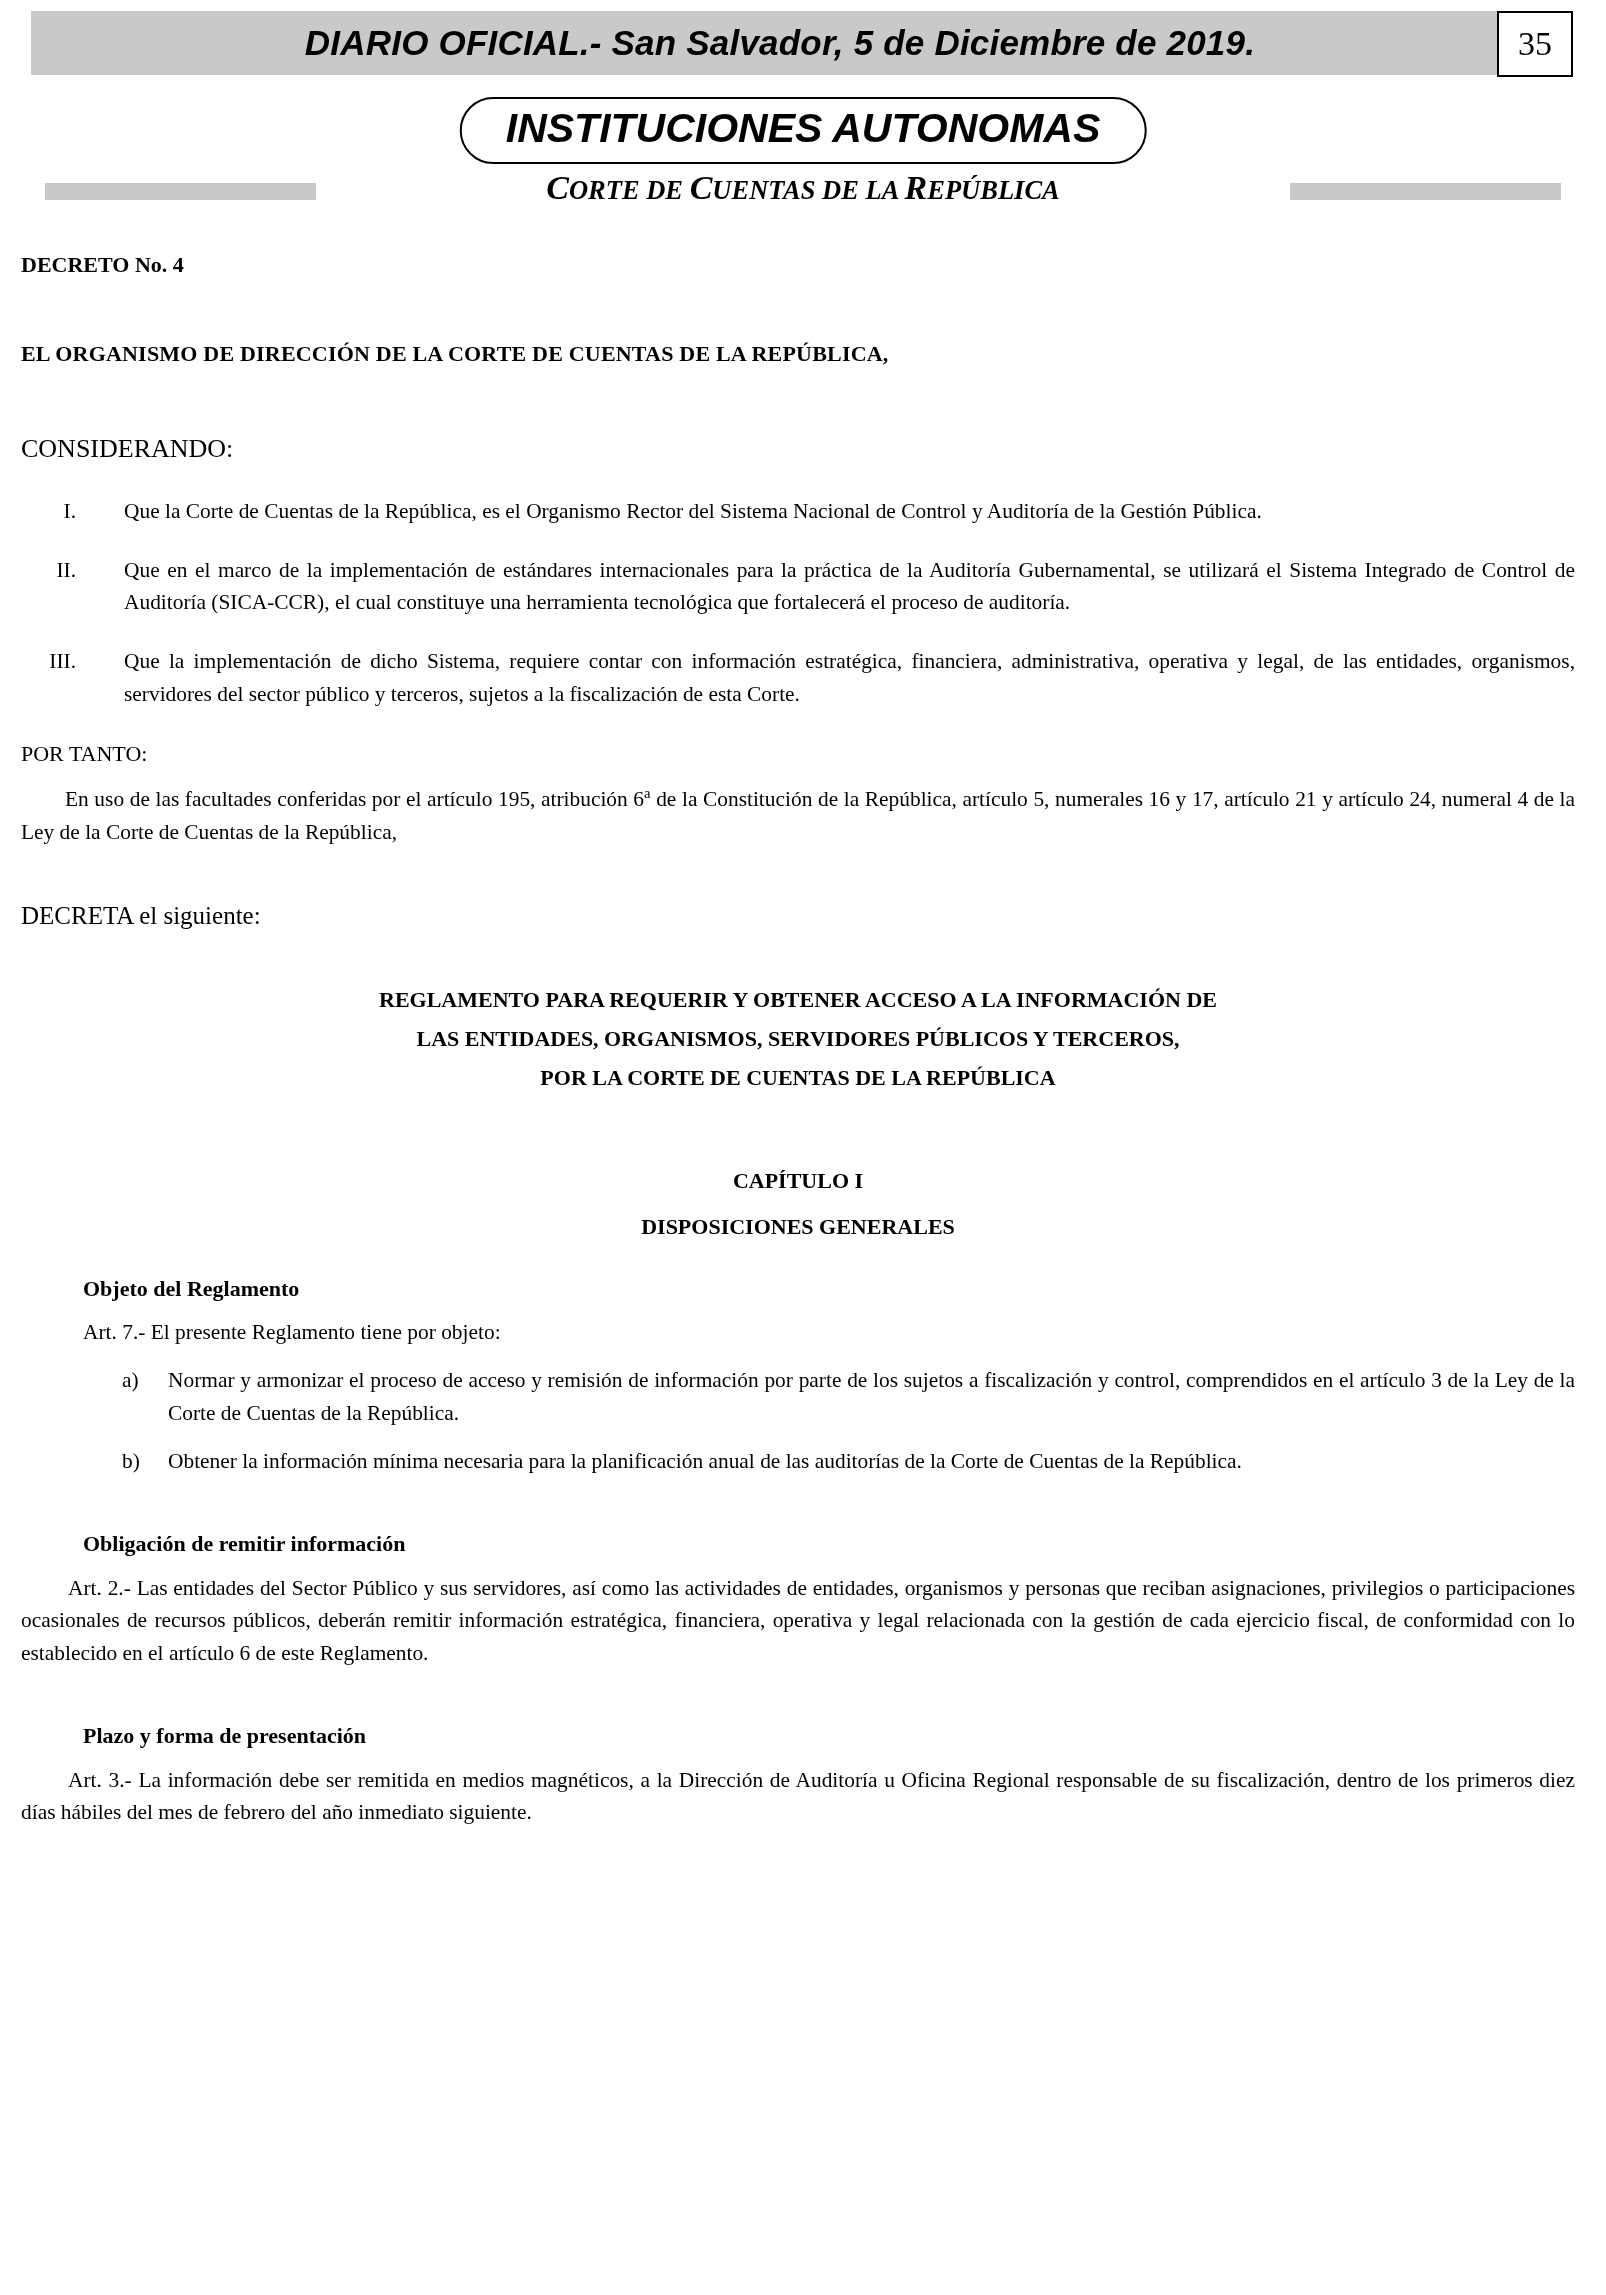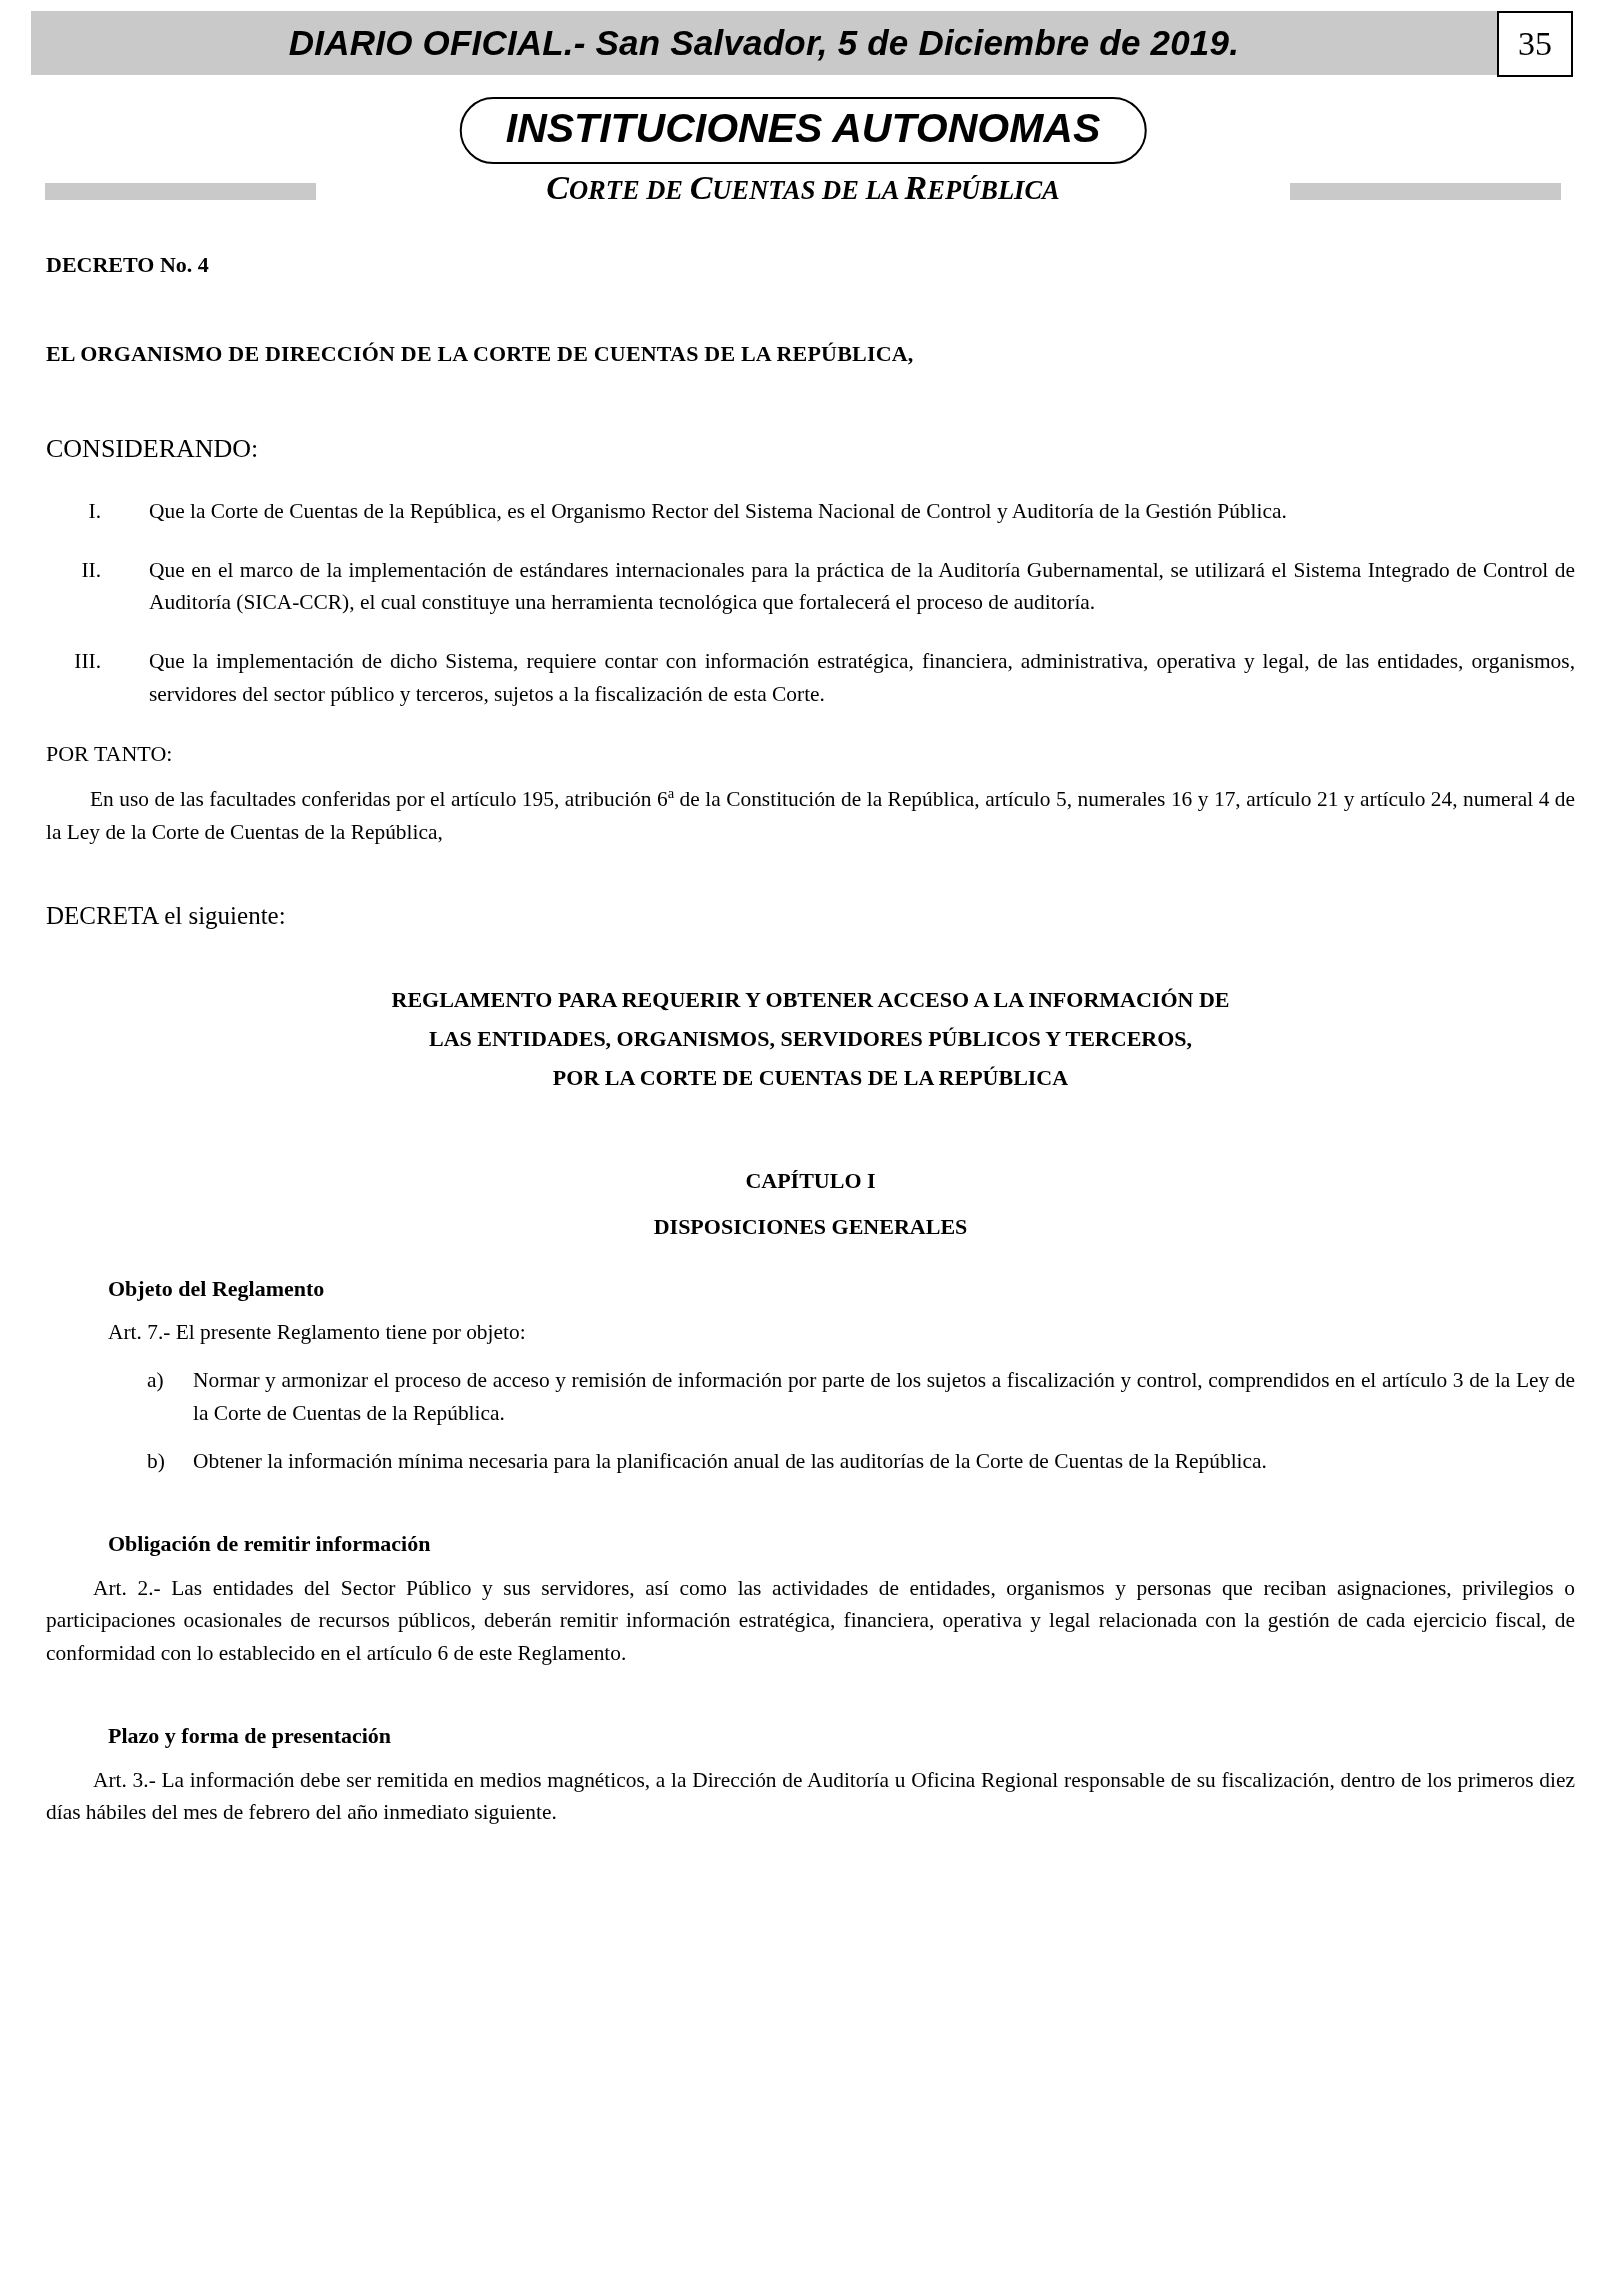--- a/index.html
+++ b/index.html
@@ -29,21 +29,21 @@
   .header-bar {
     position: absolute;
     left: 31px;
     top: 0;
     width: 1466px;
     height: 64px;
     background: #c9c9c9;
   }
   .header-title {
     position: absolute;
-    left: 31px;
+    left: 47px;
     top: 0;
     width: 1466px;
     height: 64px;
     line-height: 64px;
     text-align: center;
     font-family: "Liberation Sans", sans-serif;
     font-style: italic;
     font-weight: bold;
     font-size: 35px;
     letter-spacing: 0.2px;
@@ -102,21 +102,21 @@
     position: absolute;
     top: 86px;
     height: 17px;
     background: #c9c9c9;
   }
   .deco-left { left: 45px; width: 271px; }
   .deco-right { right: 45px; width: 271px; }
 
   
   .body {
-    padding: 0 31px 0 46px;
+    padding: 0 31px 0 21px;
     font-size: 21.4px;
     line-height: 1.52;
   }
   .decreto-no {
     font-weight: bold;
     font-size: 22px;
     margin-top: 34px;
   }
   .organismo {
     font-weight: bold;

